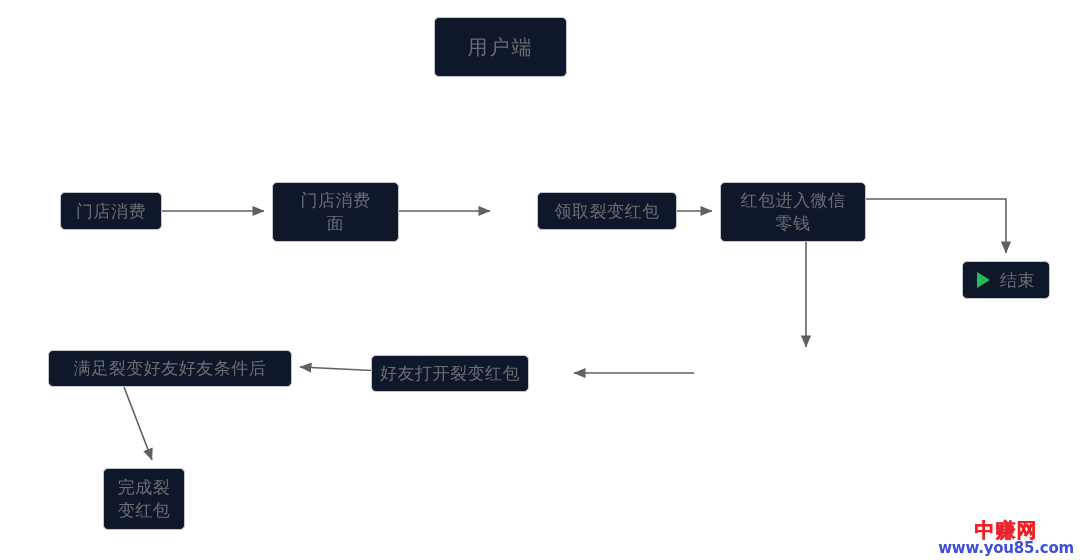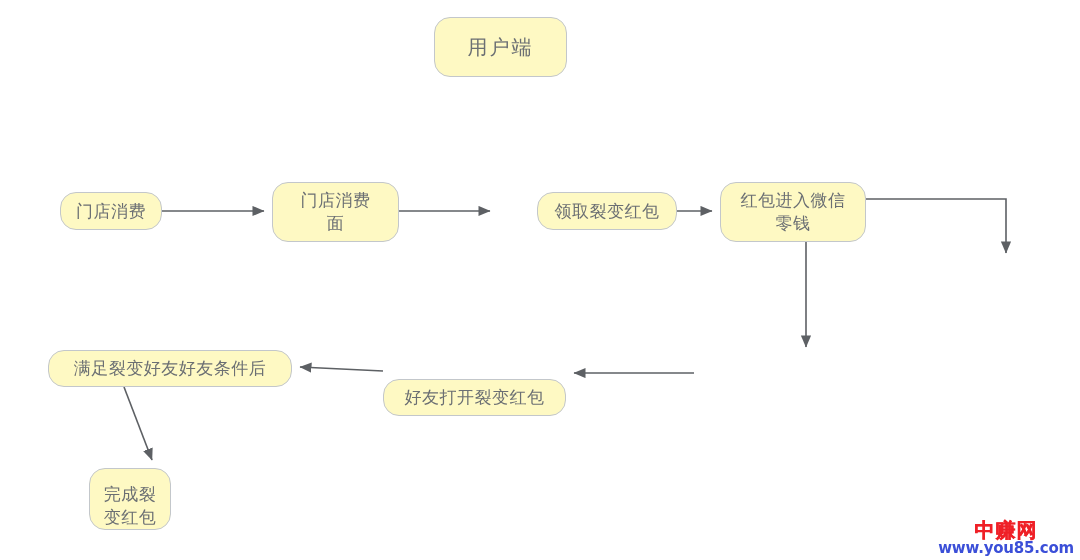--- a/index.html
+++ b/index.html
@@ -19,22 +19,22 @@
     position: absolute;
     left: 0;
     top: 0;
     width: 1080px;
     height: 560px;
   }
   .node {
     position: absolute;
     box-sizing: border-box;
     border: 1px solid #c3c7cb;
-    border-radius: 16px;
-    background: #fef9c3;
+    border-radius: 5px;
+    background: #0f172a;
     color: #6b6f73;
     display: flex;
     align-items: center;
     justify-content: center;
     text-align: center;
     font-size: 17px;
     line-height: 1.35;
     letter-spacing: 0.5px;
     z-index: 2;
   }
@@ -122,31 +122,35 @@
 
   <div class="node" style="left:498px; top:192px; width:140px; height:38px;margin-left:39px;">
     <span class="label">领取裂变红包</span>
   </div>
 
   <div class="node" style="left:720px; top:182px; width:146px; height:60px;justify-content:center;">
     <span class="label">红包进入微信
 零钱</span>
   </div>
 
+  <div class="node end-node" style="left:962px; top:261px; width:88px; height:38px;">
+    <span class="flag-icon"></span>
+    <span class="label">结束</span>
+  </div>
 
 
-  <div class="node" style="left:383px; top:355px; width:183px; height:37px;margin-top:24px;">
+  <div class="node" style="left:371px; top:355px; width:158px; height:37px;">
     <span class="label">好友打开裂变红包</span>
   </div>
 
   <div class="node" style="left:48px; top:350px; width:244px; height:37px;">
     <span class="label">满足裂变好友好友条件后</span>
   </div>
 
-  <div class="node" style="left:89px; top:468px; width:82px; height:62px;align-items:flex-end;">
+  <div class="node" style="left:103px; top:468px; width:82px; height:62px;">
     <span class="label">完成裂
 变红包</span>
   </div>
 
   <div id="watermark">
     <span class="wm-cn">中赚网</span>
     <span class="wm-url">www.you85.com</span>
   </div>
 
 </div>

